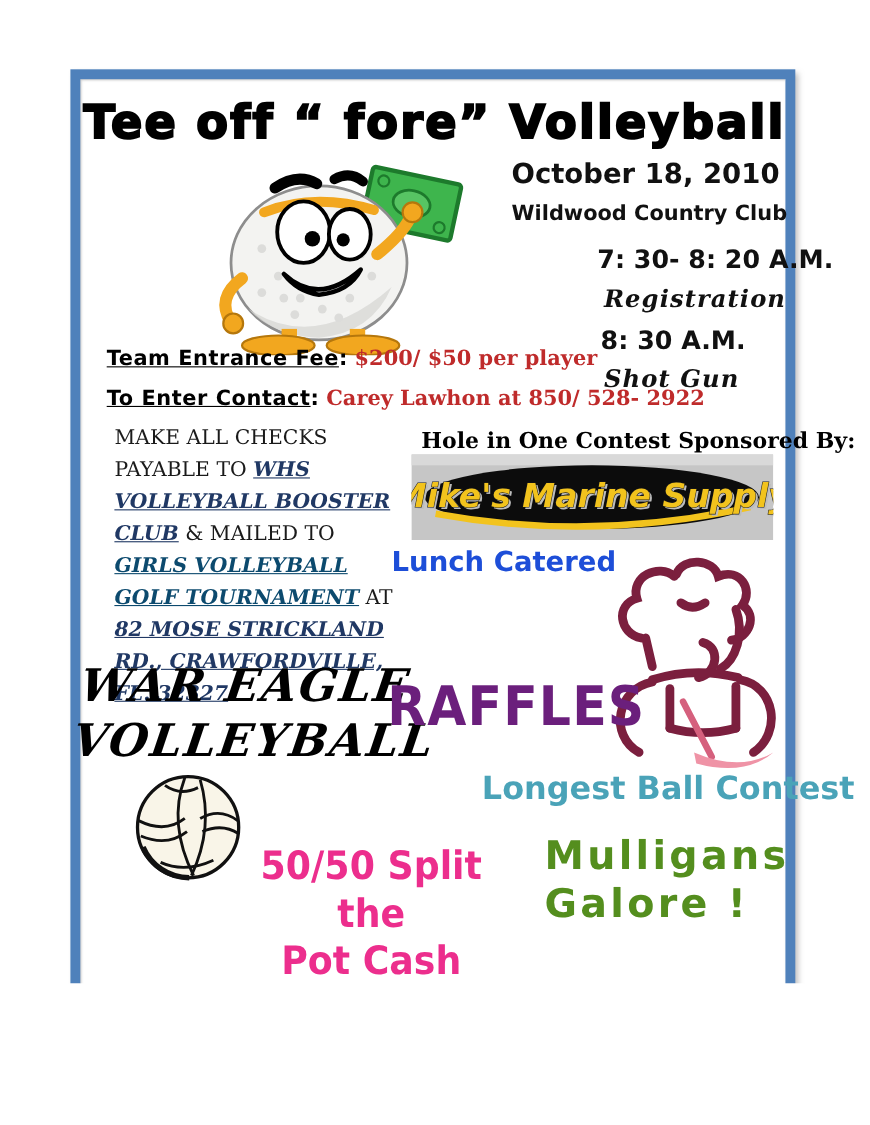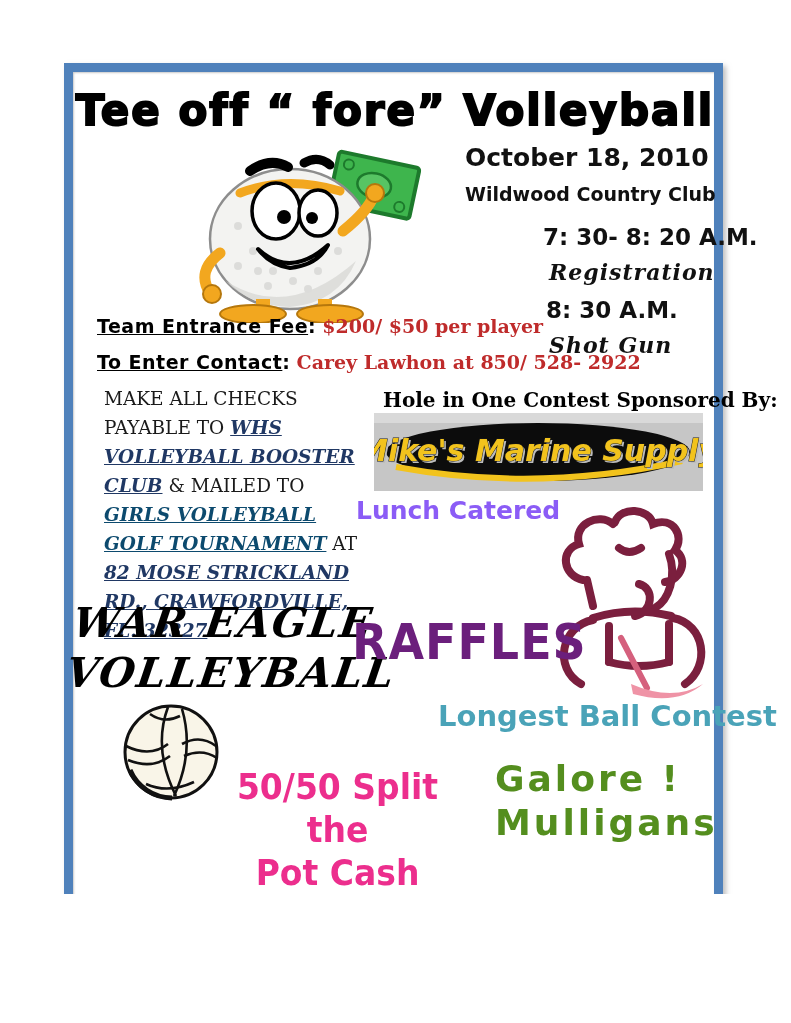--- a/index.html
+++ b/index.html
@@ -42,21 +42,21 @@
     font-family:"DejaVu Serif","Liberation Serif",serif;
     font-size:18.5px;line-height:29px;color:#1a1a1a;
   }
   .navy-u{color:#203864;font-weight:bold;font-style:italic;text-decoration:underline;}
   .red-u{color:#0c4a6e;font-weight:bold;font-style:italic;text-decoration:underline;}
   
   .sponsor-head{left:383px;top:388px;font-size:20px;font-weight:bold;color:#000;
     font-family:"DejaVu Serif","Liberation Serif",serif;white-space:nowrap;}
   .logo{left:374px;top:413px;width:329px;height:78px;}
   
-  .lunch{left:356px;top:495px;font-size:25px;line-height:31px;font-weight:bold;color:#8b5cf6;
+  .lunch{left:356px;top:495px;font-size:25px;line-height:31px;font-weight:bold;color:#1d4ed8;
     font-family:"DejaVu Sans",sans-serif;}
   
   .chef{left:527px;top:492px;width:188px;height:208px;}
   
   .wareagle{
     left:70px;top:598px;font-size:41px;line-height:50px;color:#000;
     font-family:"DejaVu Serif","Liberation Serif",serif;font-style:italic;font-weight:bold;
     transform:skewX(-8deg);letter-spacing:2px;white-space:nowrap;
   }
   .raffles{left:352px;top:615px;font-size:46px;font-weight:bold;color:#6b1f7c;
@@ -211,21 +211,21 @@
       <path d="M26 84 Q48 94 74 82"></path>
     </g>
   </svg>
 
   <div class="abs splitpot">
     <div>50/50 Split the</div>
     <div>Pot Cash Prize</div>
   </div>
 
   <div class="abs mulligans">
+    <div>Mulligans</div>
     <div>Galore !</div>
-    <div>Mulligans</div>
   </div>
 
   <div class="abs footerline">EVEN LAST PLACE RAFFLES A PRIZE!!!</div>
 
   <div class="abs byline">By: Jordan Pryor</div>
 
 </div>
 
 </body></html>

